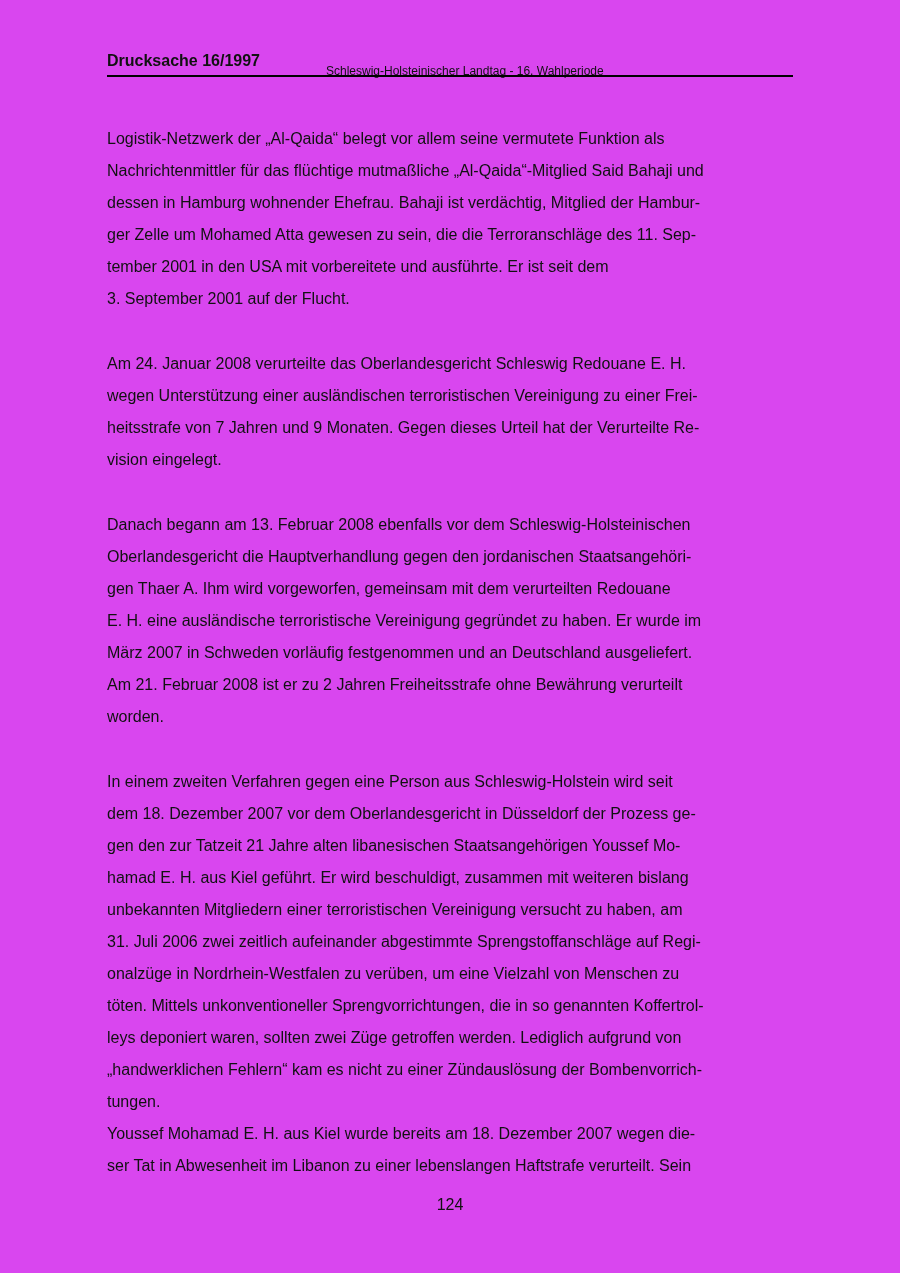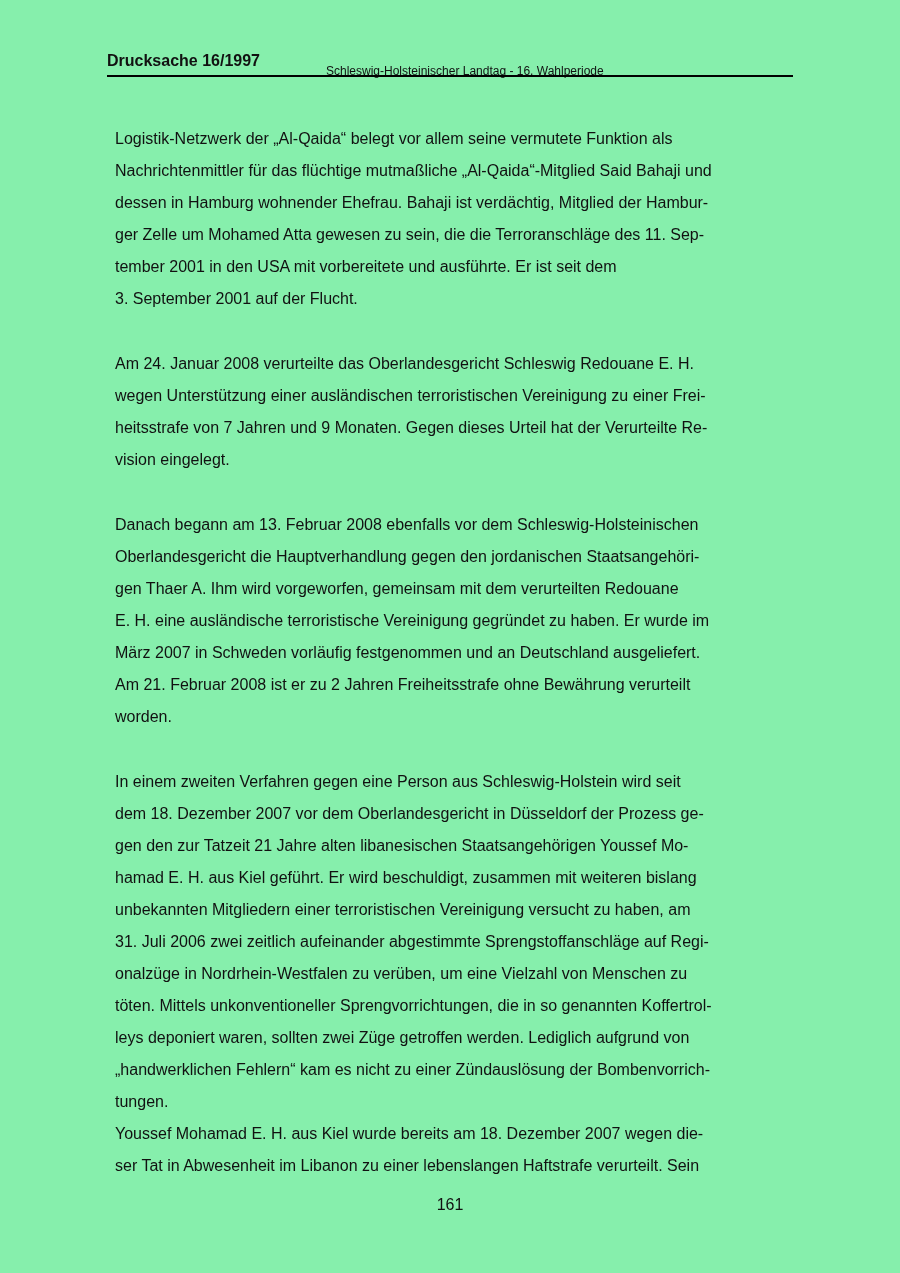--- a/index.html
+++ b/index.html
@@ -4,21 +4,21 @@
 <style>
   html, body {
     margin: 0;
     padding: 0;
     background: #e8e8e8;
   }
   .page {
     position: relative;
     width: 900px;
     height: 1273px;
-    background: #86efac;
+    background: #d946ef;
     font-family: "Liberation Sans", "DejaVu Sans", sans-serif;
     color: #111111;
     overflow: hidden;
   }
   .header-docnum {
     position: absolute;
     top: 52px;
     left: 107px;
     font-size: 16px;
     font-weight: bold;
@@ -45,21 +45,21 @@
   }
   .doc-body {
     position: absolute;
     top: 123px;
     left: 107px;
     width: 690px;
     font-size: 16px;
     line-height: 32px;
   }
   .para {
-    margin: 0 0 33px 8px;
+    margin: 0 0 33px 0;
     white-space: pre-line;
   }
   .page-footer {
     position: absolute;
     top: 1196px;
     left: 0;
     width: 900px;
     text-align: center;
     font-size: 16px;
   }
@@ -102,16 +102,16 @@
 onalzüge in Nordrhein-Westfalen zu verüben, um eine Vielzahl von Menschen zu
 töten. Mittels unkonventioneller Sprengvorrichtungen, die in so genannten Koffertrol-
 leys deponiert waren, sollten zwei Züge getroffen werden. Lediglich aufgrund von
 „handwerklichen Fehlern“ kam es nicht zu einer Zündauslösung der Bombenvorrich-
 tungen.
 Youssef Mohamad E. H. aus Kiel wurde bereits am 18. Dezember 2007 wegen die-
 ser Tat in Abwesenheit im Libanon zu einer lebenslangen Haftstrafe verurteilt. Sein</p>
   </main>
 
   <div class="page-footer">
-    <span>161</span>
+    <span>124</span>
   </div>
 
 </div>
 
 </body></html>

